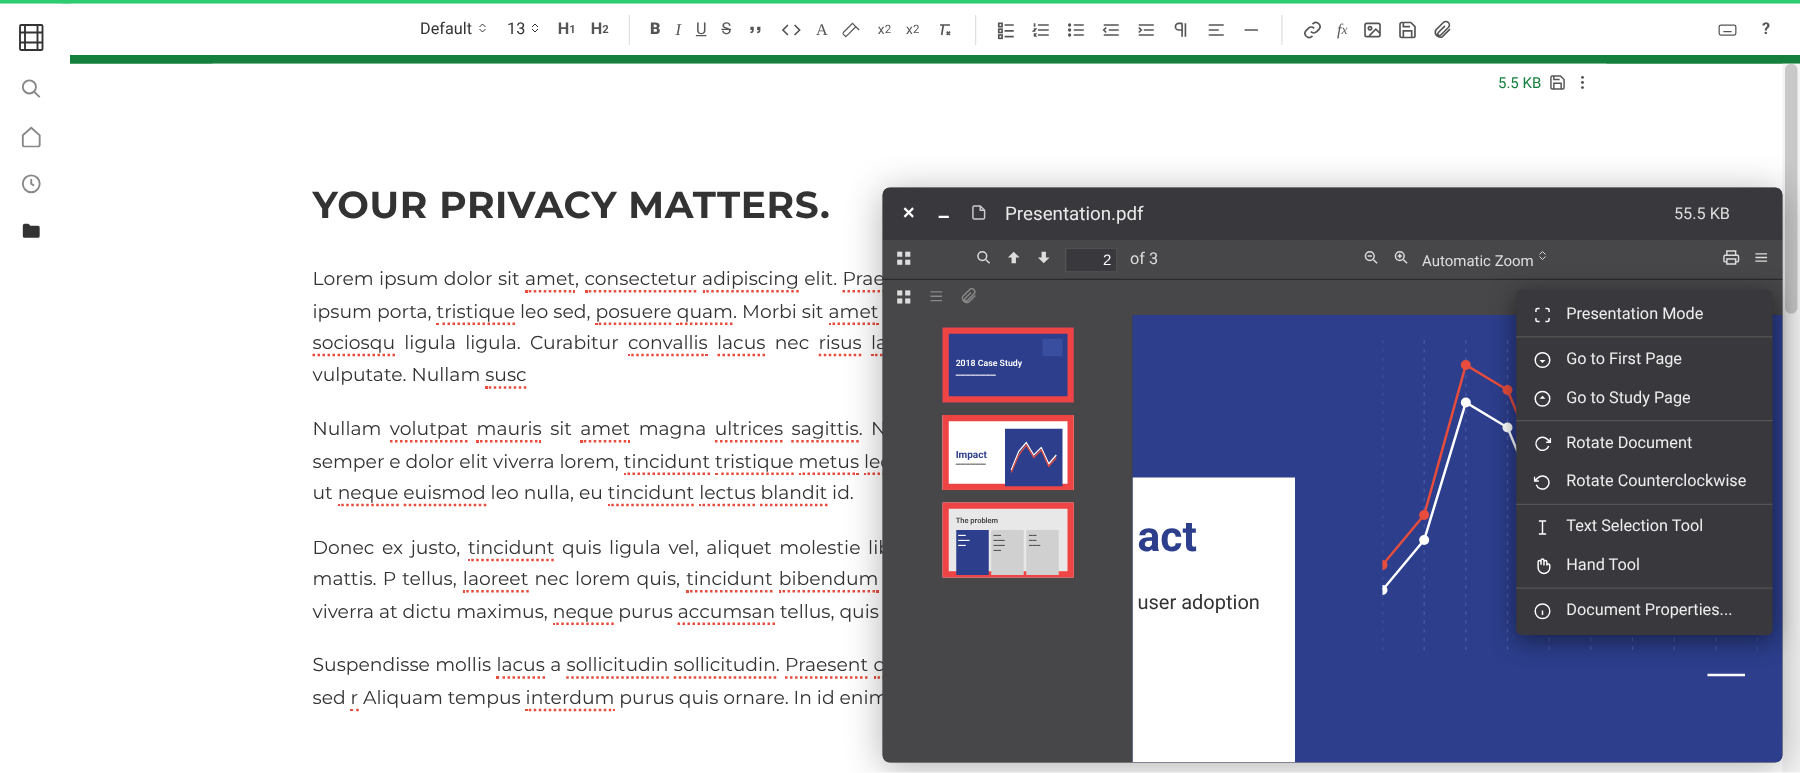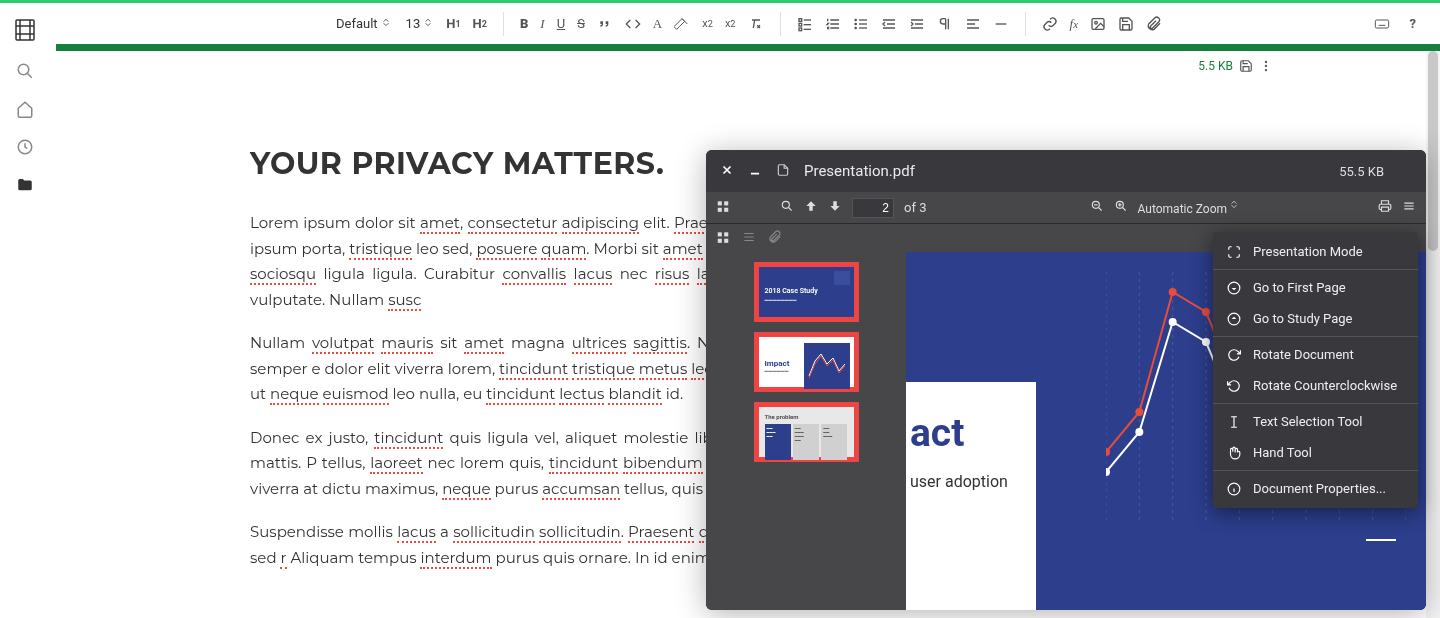--- a/index.html
+++ b/index.html
@@ -32,21 +32,21 @@
 .pdf-toolbar svg { width: 14px; height: 14px; cursor: pointer; color: #ddd; }
 .pdf-toolbar .spacer { flex: 1; }
 .pdf-subbar { height: 28px; display: flex; align-items: center; padding: 0 10px; gap: 12px; background: #474749; }
 .pdf-subbar svg { width: 14px; height: 14px; color: #bbb; cursor: pointer; }
 .pdf-body { display: flex; height: calc(100% - 102px); }
 .pdf-thumbs { width: 200px; background: #474749; padding: 10px; display: flex; flex-direction: column; gap: 10px; align-items: center; }
 .pdf-thumb { width: 105px; height: 60px; background: #2c3e8c; border: 5px solid #ef4444; position: relative; font-size: 6px; color: #fff; padding: 6px; }
 .pdf-thumb.white { background: #fff; color: #2c3e8c; }
 .pdf-thumb.light { background: #e8e8e8; color: #555; }
 .pdf-page { flex: 1; background: #2c3e8c; position: relative; overflow: hidden; }
-.pdf-page .act-text { position: absolute; left: 4px; top: 158px; font-size: 39px; font-weight: 700; color: #2c3e8c; background: #fff; padding: 0 8px 0 0; }
+.pdf-page .act-text { position: absolute; left: 4px; top: 158px; font-size: 34px; font-weight: 700; color: #2c3e8c; background: #fff; padding: 0 8px 0 0; }
 .pdf-page .sub-text { position: absolute; left: 4px; top: 218px; font-size: 16px; color: #333; background: #fff; padding: 2px 4px 2px 0; }
 .pdf-page .chart-area { position: absolute; right: 20px; top: 20px; bottom: 60px; width: 300px; }
 .context-menu { position: absolute; top: 232px; right: 22px; width: 205px; background: #38383d; border-radius: 4px; box-shadow: 0 4px 20px rgba(0,0,0,0.5); padding: 4px 0; z-index: 100; }
 .context-menu .menu-item { display: flex; align-items: center; gap: 12px; padding: 8px 14px; font-size: 13px; color: #eee; cursor: pointer; }
 .context-menu .menu-sep { height: 1px; background: #555; margin: 2px 0; }
 .context-menu svg { width: 14px; height: 14px; }
 .scrollbar-track { position: absolute; right: 0; top: 51px; bottom: 0; width: 14px; background: #f4f4f4; }
 .scrollbar-thumb { position: absolute; top: 0; width: 10px; left: 2px; height: 200px; background: #c8c8c8; border-radius: 5px; }
 </style>
 </head>

